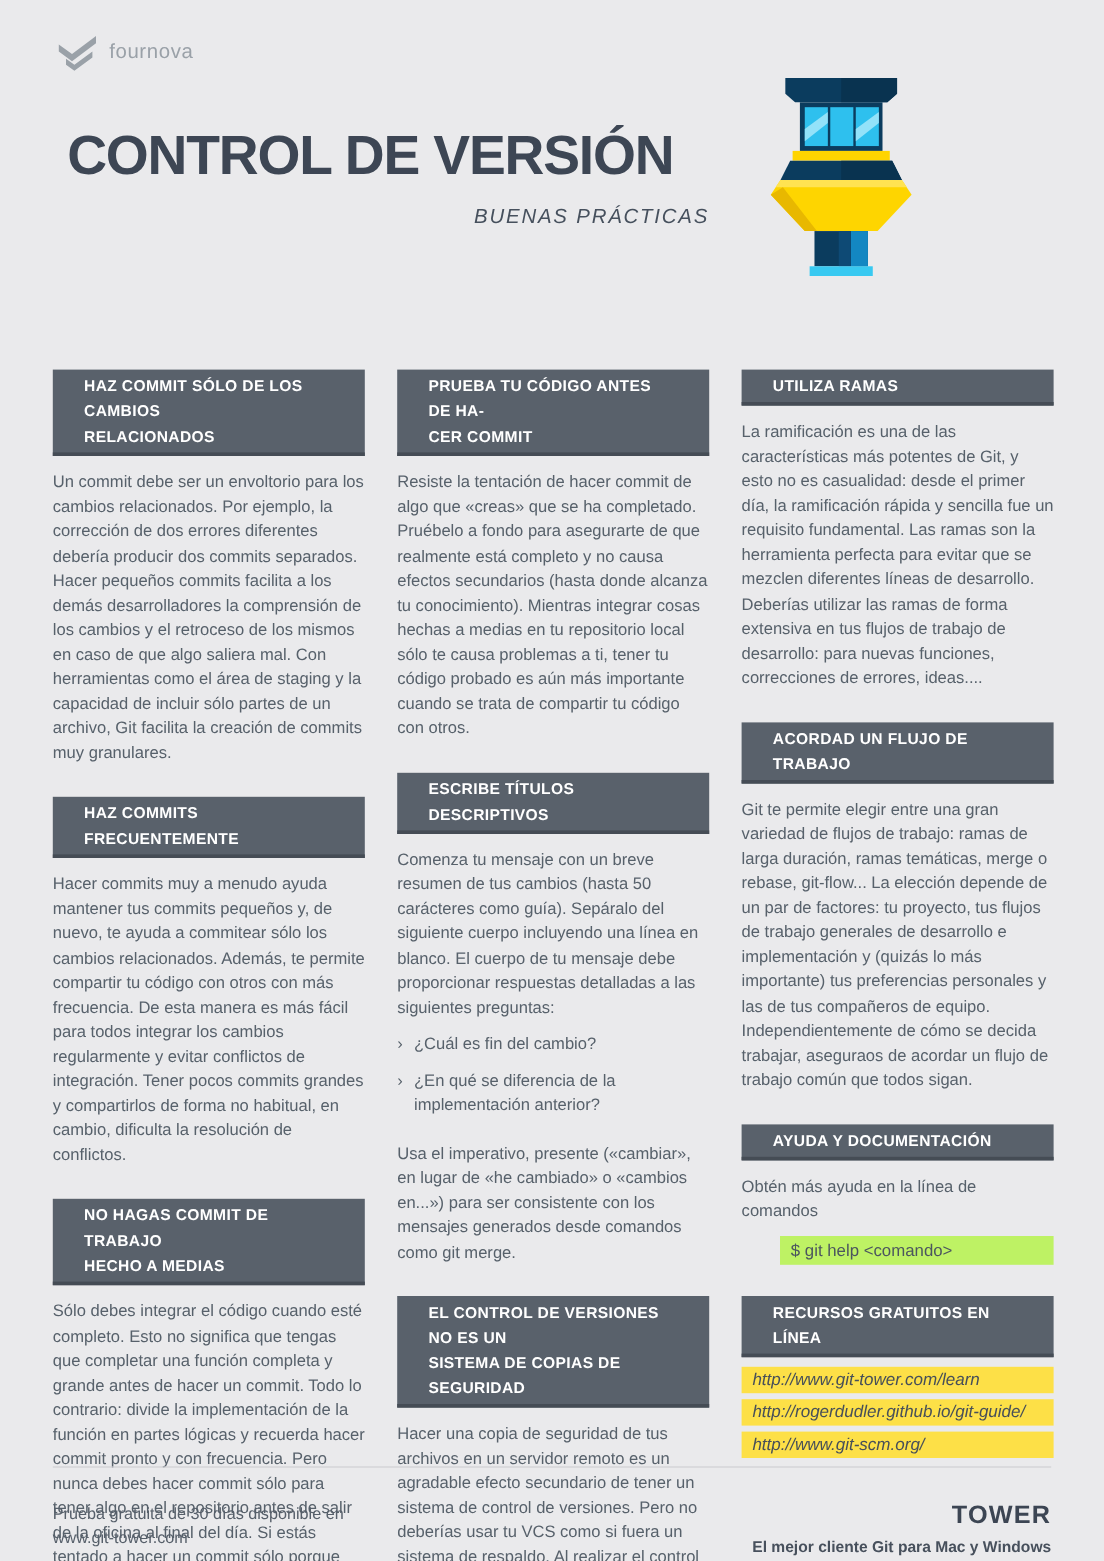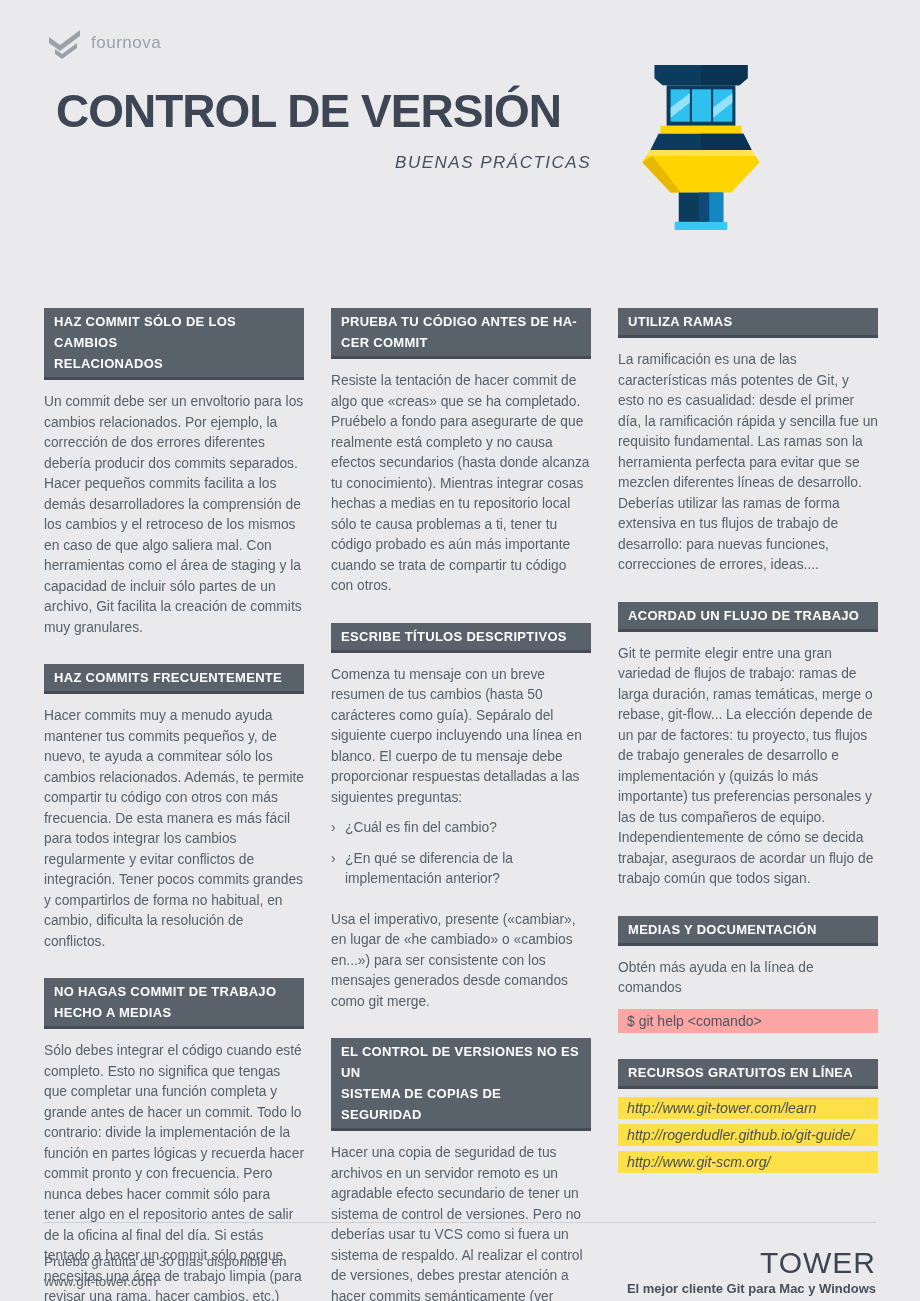--- a/index.html
+++ b/index.html
@@ -17,21 +17,21 @@
   
   .brand {
     position: absolute; left: 46px; top: 26px;
     display: flex; align-items: center;
   }
   .brand svg { display: block; }
   .brand-name {
     margin-left: 9px;
     font-size: 17px; color: #9aa1a8; letter-spacing: 0.5px;
   }
-  .title-block { position: absolute; left: 56px; top: 86px; width: 535px; }
+  .title-block { position: absolute; left: 56px; top: 104px; width: 535px; }
   .page-title {
     font-size: 46px; font-weight: bold; color: #3d4654;
     letter-spacing: -1px; line-height: 1.1; white-space: nowrap;
   }
   .page-subtitle {
     margin-top: 16px; text-align: right;
     font-size: 17px; letter-spacing: 1.5px; color: #46505d; font-style: italic;
   }
   .tower-art { position: absolute; left: 642px; top: 62px; }
 
@@ -39,49 +39,49 @@
   .columns {
     position: absolute; left: 44px; top: 308px; width: 832px;
     display: flex; gap: 27px; align-items: flex-start;
   }
   .col { width: 260px; flex: 0 0 260px; }
   .card + .card { margin-top: 26px; }
   .bar {
     background: #59616b; color: #ffffff;
     border-bottom: 3px solid #454c55;
     font-size: 13px; font-weight: bold; letter-spacing: 0.3px;
-    line-height: 21px; padding: 3px 10px;
+    line-height: 21px; padding: 3px 26px;
     white-space: pre-line;
   }
   .body-text { margin-top: 12px; font-size: 13.8px; line-height: 20.5px; color: #57616b; }
   .bullet { display: flex; margin-top: 10px; font-size: 13.8px; line-height: 20.5px; }
   .bullet .arrow { flex: 0 0 14px; color: #57616b; }
   .outro { margin-top: 20px; font-size: 13.8px; line-height: 20.5px; }
   .code-line {
-    margin-top: 10px; background: #fca5a5; color: #4c565f;
-    font-size: 14px; padding: 4px 9px;
+    margin-top: 10px; background: #bef264; color: #4c565f;
+    font-size: 14px; padding: 4px 9px; margin-left: 32px;
   }
   .link-row {
     margin-top: 5px; background: #fde047; color: #474f59;
     font-style: italic; font-size: 14.2px; padding: 3px 9px;
     text-decoration: none; display: block; cursor: pointer;
   }
   .link-row:first-of-type { margin-top: 8px; }
 
   
   .footer {
     position: absolute; left: 44px; top: 1222px; width: 832px;
     border-top: 1px solid #cfd0d3;
     padding-top: 25px;
     display: flex; justify-content: space-between; align-items: center;
   }
   .trial-note { font-size: 13.5px; line-height: 20px; color: #565f6a; }
   .tower-block { text-align: right; }
   .tower-wordmark {
-    font-size: 30px; font-weight: normal; color: #3c4553; letter-spacing: 1px;
+    font-size: 21px; font-weight: bold; color: #3c4553; letter-spacing: 1px;
     line-height: 30px;
   }
   .tower-tagline { margin-top: 3px; font-size: 13px; font-weight: bold; color: #47505c; }
 </style>
 </head>
 <body>
 
 <div class="page">
 
   <div class="brand">
@@ -177,21 +177,21 @@
     <div class="col">
       <div class="card">
         <h2 class="bar">UTILIZA RAMAS</h2>
         <p class="body-text">La ramificación es una de las características más potentes de Git, y esto no es casualidad: desde el primer día, la ramificación rápida y sencilla fue un requisito fundamental. Las ramas son la herramienta perfecta para evitar que se mezclen diferentes líneas de desarrollo. Deberías utilizar las ramas de forma extensiva en tus flujos de trabajo de desarrollo: para nuevas funciones, correcciones de errores, ideas....</p>
       </div>
       <div class="card">
         <h2 class="bar">ACORDAD UN FLUJO DE TRABAJO</h2>
         <p class="body-text">Git te permite elegir entre una gran variedad de flujos de trabajo: ramas de larga duración, ramas temáticas, merge o rebase, git-flow... La elección depende de un par de factores: tu proyecto, tus flujos de trabajo generales de desarrollo e implementación y (quizás lo más importante) tus preferencias personales y las de tus compañeros de equipo. Independientemente de cómo se decida trabajar, aseguraos de acordar un flujo de trabajo común que todos sigan.</p>
       </div>
       <div class="card">
-        <h2 class="bar">MEDIAS Y DOCUMENTACIÓN</h2>
+        <h2 class="bar">AYUDA Y DOCUMENTACIÓN</h2>
         <p class="body-text">Obtén más ayuda en la línea de comandos</p>
         <div class="code-line">$ git help &lt;comando&gt;</div>
       </div>
       <div class="card">
         <h2 class="bar">RECURSOS GRATUITOS EN LÍNEA</h2>
         <a class="link-row">http://www.git-tower.com/learn</a>
         <a class="link-row">http://rogerdudler.github.io/git-guide/</a>
         <a class="link-row">http://www.git-scm.org/</a>
       </div>
     </div>

